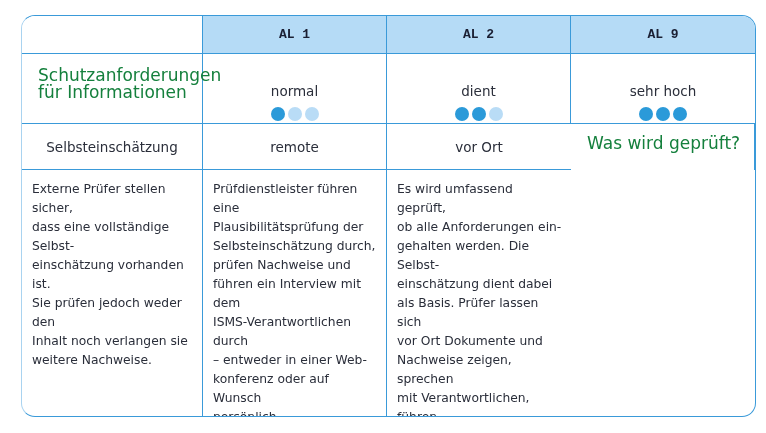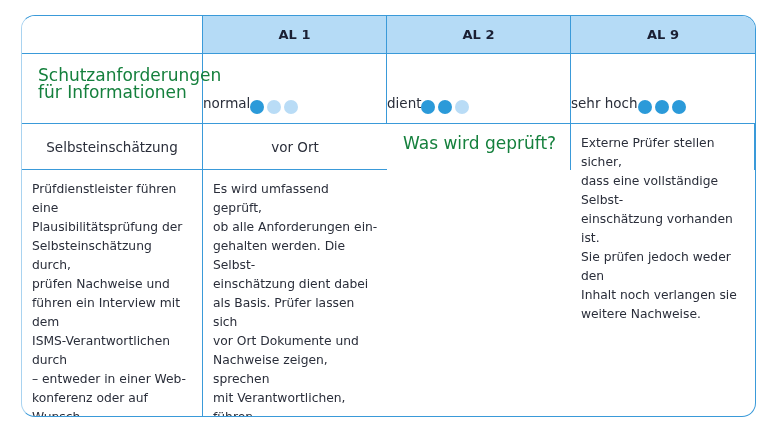--- a/index.html
+++ b/index.html
@@ -11,27 +11,27 @@
     }
     .grid {
       display: grid;
       grid-template-columns: 181px 184px 184px 1fr;
       grid-template-rows: 38px 70px 46px 1fr;
       width: 100%; height: 100%;
     }
     .cell { box-sizing: border-box; border-right: 1.5px solid #3a9ad9; border-bottom: 1.5px solid #3a9ad9; }
     .cell.last-col { border-right: none; }
     .cell.last-row { border-bottom: none; }
-    .hdr { background: #b5dbf6; display: flex; align-items: center; justify-content: center; font-weight: bold; font-size: 13px; color: #1a1f33; }
+    .hdr { background: #b5dbf6; display: flex; align-items: center; justify-content: center; font-weight: bold; font-size: 13px; color: #1a1f33; font-family: Liberation Mono, monospace; }
     .hdr.empty { background: #ffffff; }
     .rowlabel { font-weight: normal; font-size: 17px; color: #15803d; padding-left: 16px; line-height: 17px; }
     .rowlabel.r1 { padding-top: 13px; }
     .rowlabel.r2 { display: flex; align-items: center; }
     .rowlabel.r3 { padding-top: 11px; }
-    .level { display: flex; flex-direction: row; align-items: center; padding-top: 29px; font-size: 13.5px; color: #2a2e3a; }
+    .level { display: flex; flex-direction: column; align-items: center; padding-top: 29px; font-size: 13.5px; color: #2a2e3a; }
     .dots { display: flex; gap: 3px; margin-top: 8px; }
     .dot { width: 14px; height: 14px; border-radius: 50%; }
     .dot.on { background: #2b9ad9; }
     .dot.off { background: #b9dcf6; }
     .form { display: flex; align-items: center; justify-content: center; font-size: 13.5px; color: #2a2e3a; text-align: right; }
     .desc { font-size: 12.3px; line-height: 19px; color: #2a2e3a; padding: 10px 8px 0 10px; white-space: pre-line; }
   </style>
 </head>
 <body>
 
@@ -64,20 +64,21 @@
     <div class="cell level last-col">
       <span>sehr hoch</span>
       <div class="dots">
         <span class="dot on"></span>
         <span class="dot on"></span>
         <span class="dot on"></span>
       </div>
     </div>
 
     <div class="cell form">Selbsteinschätzung</div>
+    <div class="cell form">remote</div>
     <div class="cell form last-col">vor Ort</div>
 
     <div class="cell rowlabel r3 last-row">Was wird geprüft?</div>
     <div class="cell desc last-row">Externe Prüfer stellen sicher,
 dass eine vollständige Selbst-
 einschätzung vorhanden ist.
 Sie prüfen jedoch weder den
 Inhalt noch verlangen sie
 weitere Nachweise.</div>
     <div class="cell desc last-row">Prüfdienstleister führen eine

